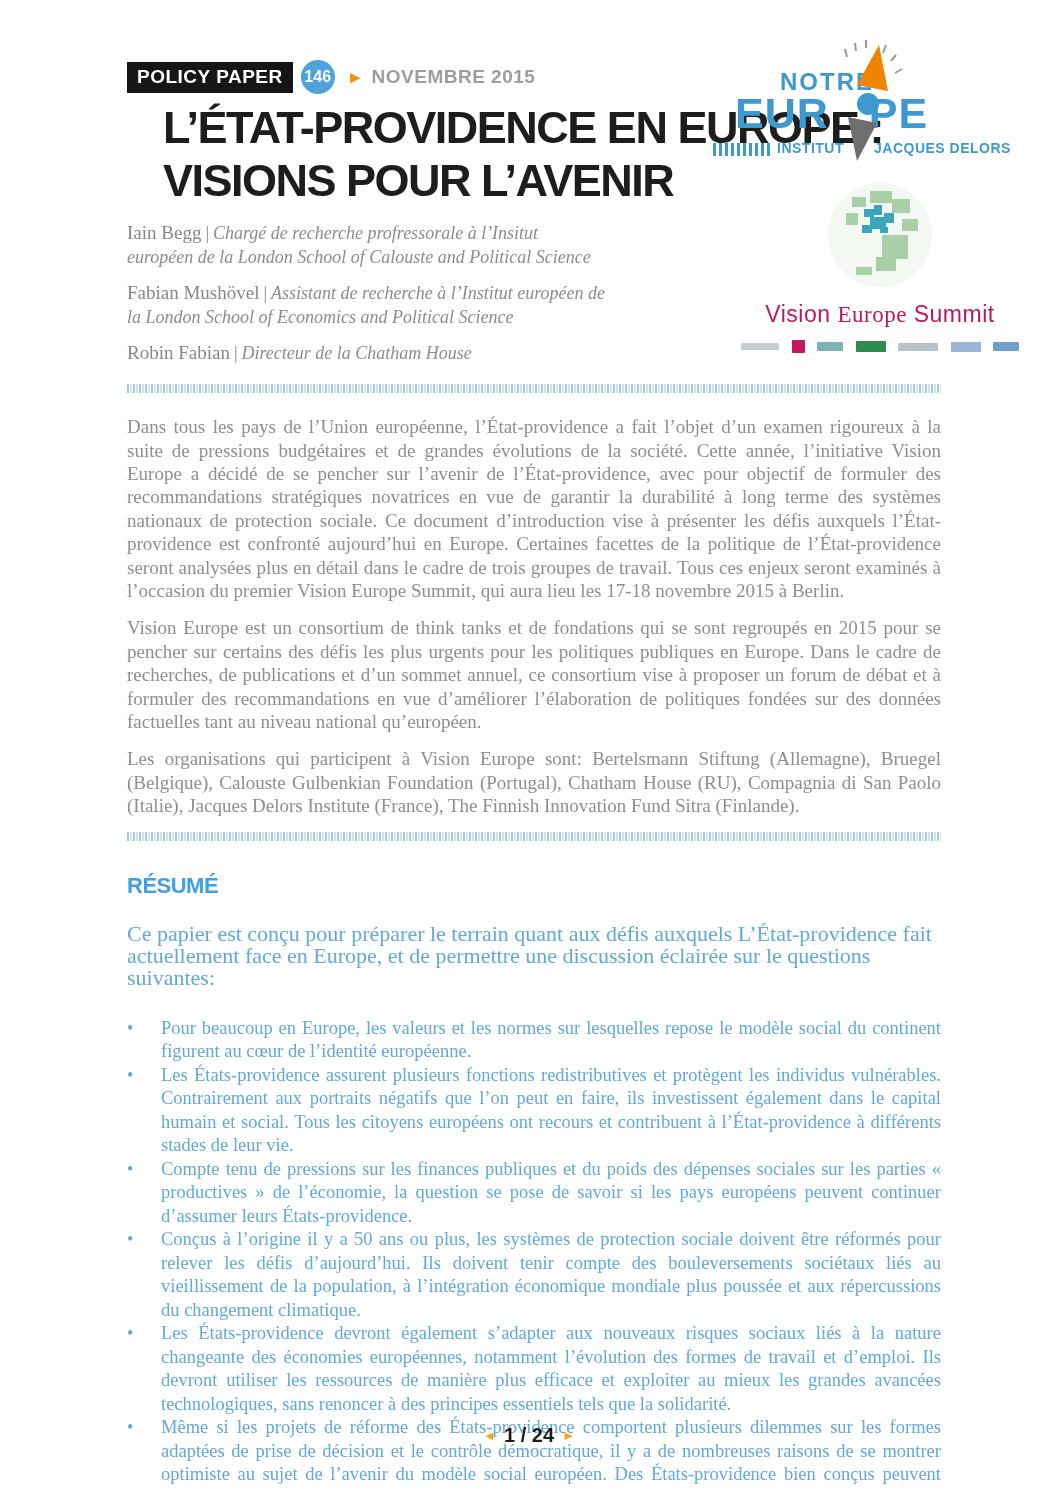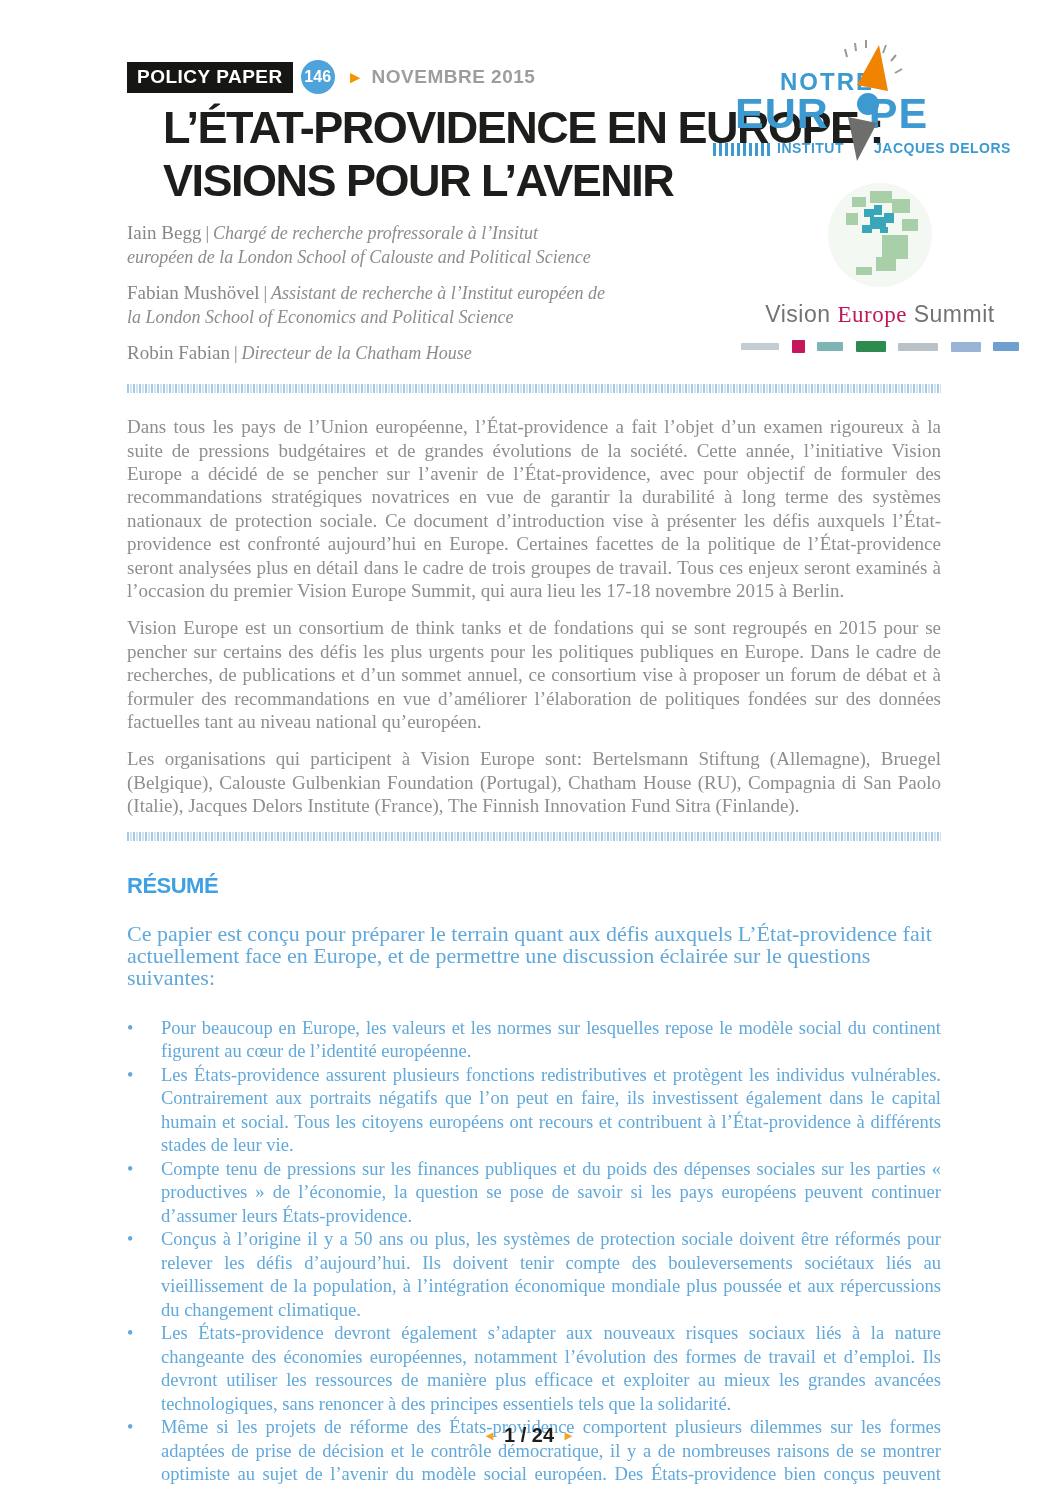--- a/index.html
+++ b/index.html
@@ -63,21 +63,21 @@
   .ne-gap{display:inline-block;width:40px;}
   .ne-line3{position:absolute;left:-22px;top:95px;color:#3d9ad1;font-size:14px;letter-spacing:0.5px;
         display:flex;align-items:flex-end;white-space:nowrap;}
   .ne-bars{display:inline-block;width:58px;height:13px;margin-right:6px;
         background:repeating-linear-gradient(90deg,#3d9ad1 0 3px,#ffffff 3px 6px);}
   .ne-gap2{display:inline-block;width:30px;}
   .needle-svg{position:absolute;left:96px;top:-12px;overflow:visible;}
 
   .ves{margin-top:14px;text-align:center;}
   .ves-text{font-family:"Liberation Sans", sans-serif;font-size:23px;letter-spacing:0.5px;margin-top:6px;}
-  .ves-text .g{color:#737373;}
+  .ves-text .g{color:#be185d;}
   .ves-text .b{color:#be185d;font-family:Liberation Serif, serif;}
   .partners{display:flex;align-items:center;justify-content:space-between;margin-top:12px;padding:0 6px;}
   .pl{height:10px;border-radius:1px;}
   .pl1{width:38px;height:7px;background:#c4cdd4;}
   .pl2{width:13px;height:13px;background:#c6175c;}
   .pl3{width:26px;height:9px;background:#7fb4b7;}
   .pl4{width:30px;height:11px;background:#2e8b4f;}
   .pl5{width:40px;height:8px;background:#b9c2c9;}
   .pl6{width:30px;height:10px;background:#9ab4d8;}
   .pl7{width:26px;height:9px;background:#6f9fd0;}

